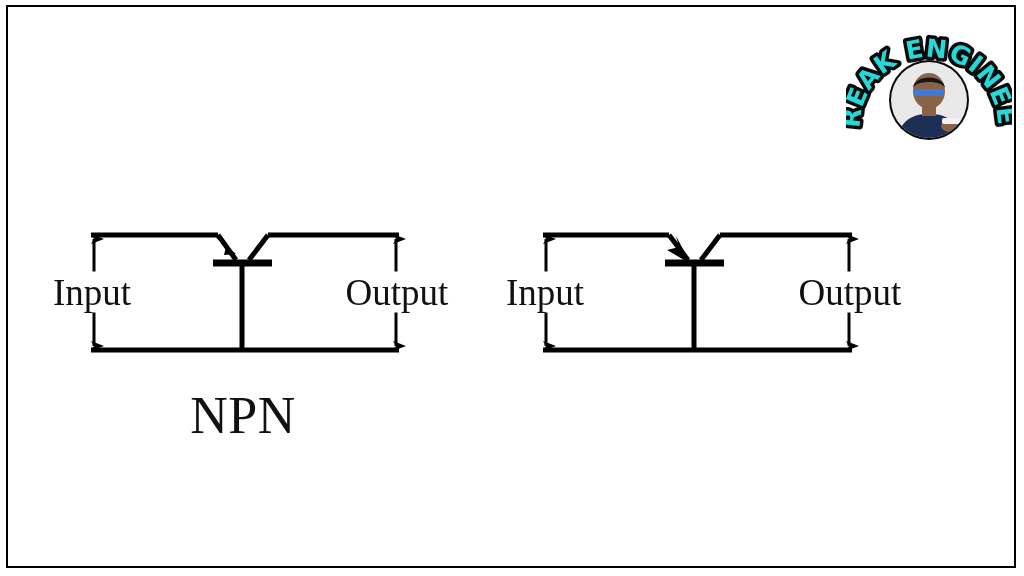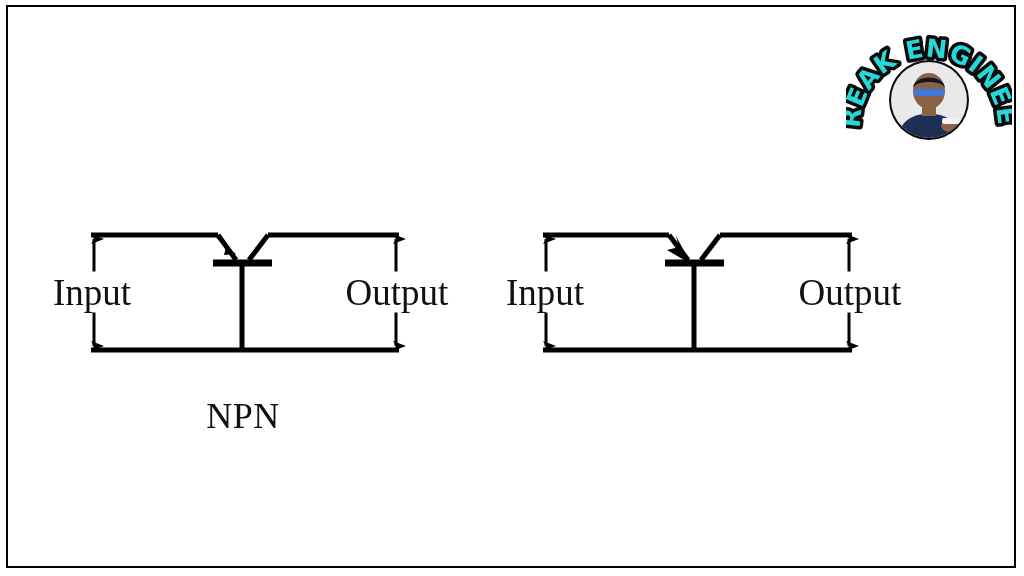--- a/index.html
+++ b/index.html
@@ -40,21 +40,21 @@
     white-space: nowrap;
     background: #ffffff;
     line-height: 1;
   }
   .io-label {
     font-size: 37px;
     padding: 2px 5px;
     transform: translate(-50%, -50%);
   }
   .type-label {
-    font-size: 36px;
+    font-size: 52px;
     transform: translate(-50%, -50%);
     letter-spacing: 0.5px;
   }
   
   #logo {
     position: absolute;
     left: 846px;
     top: 22px;
     width: 166px;
     height: 124px;

